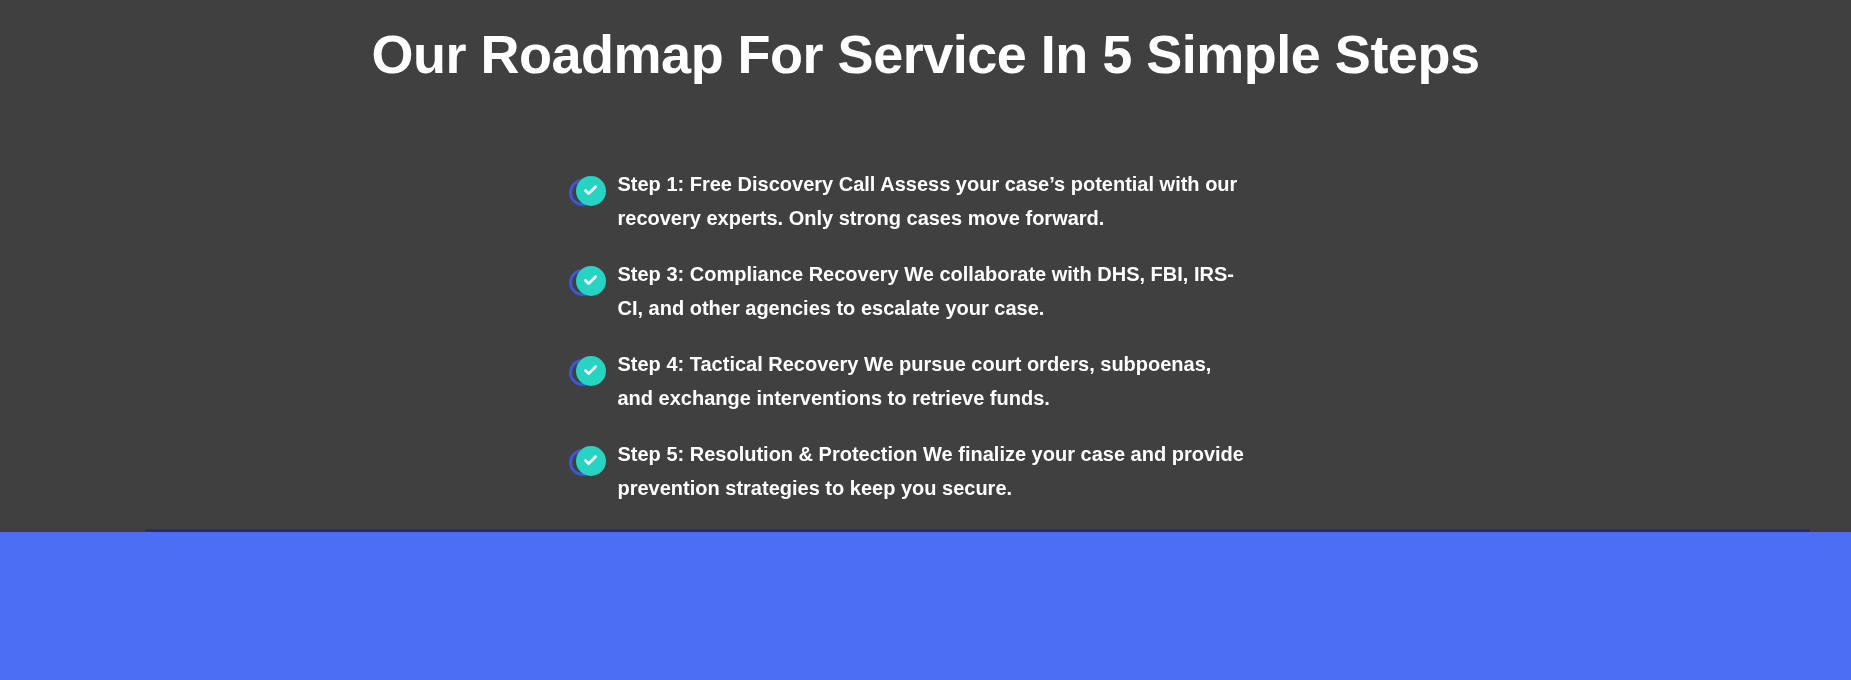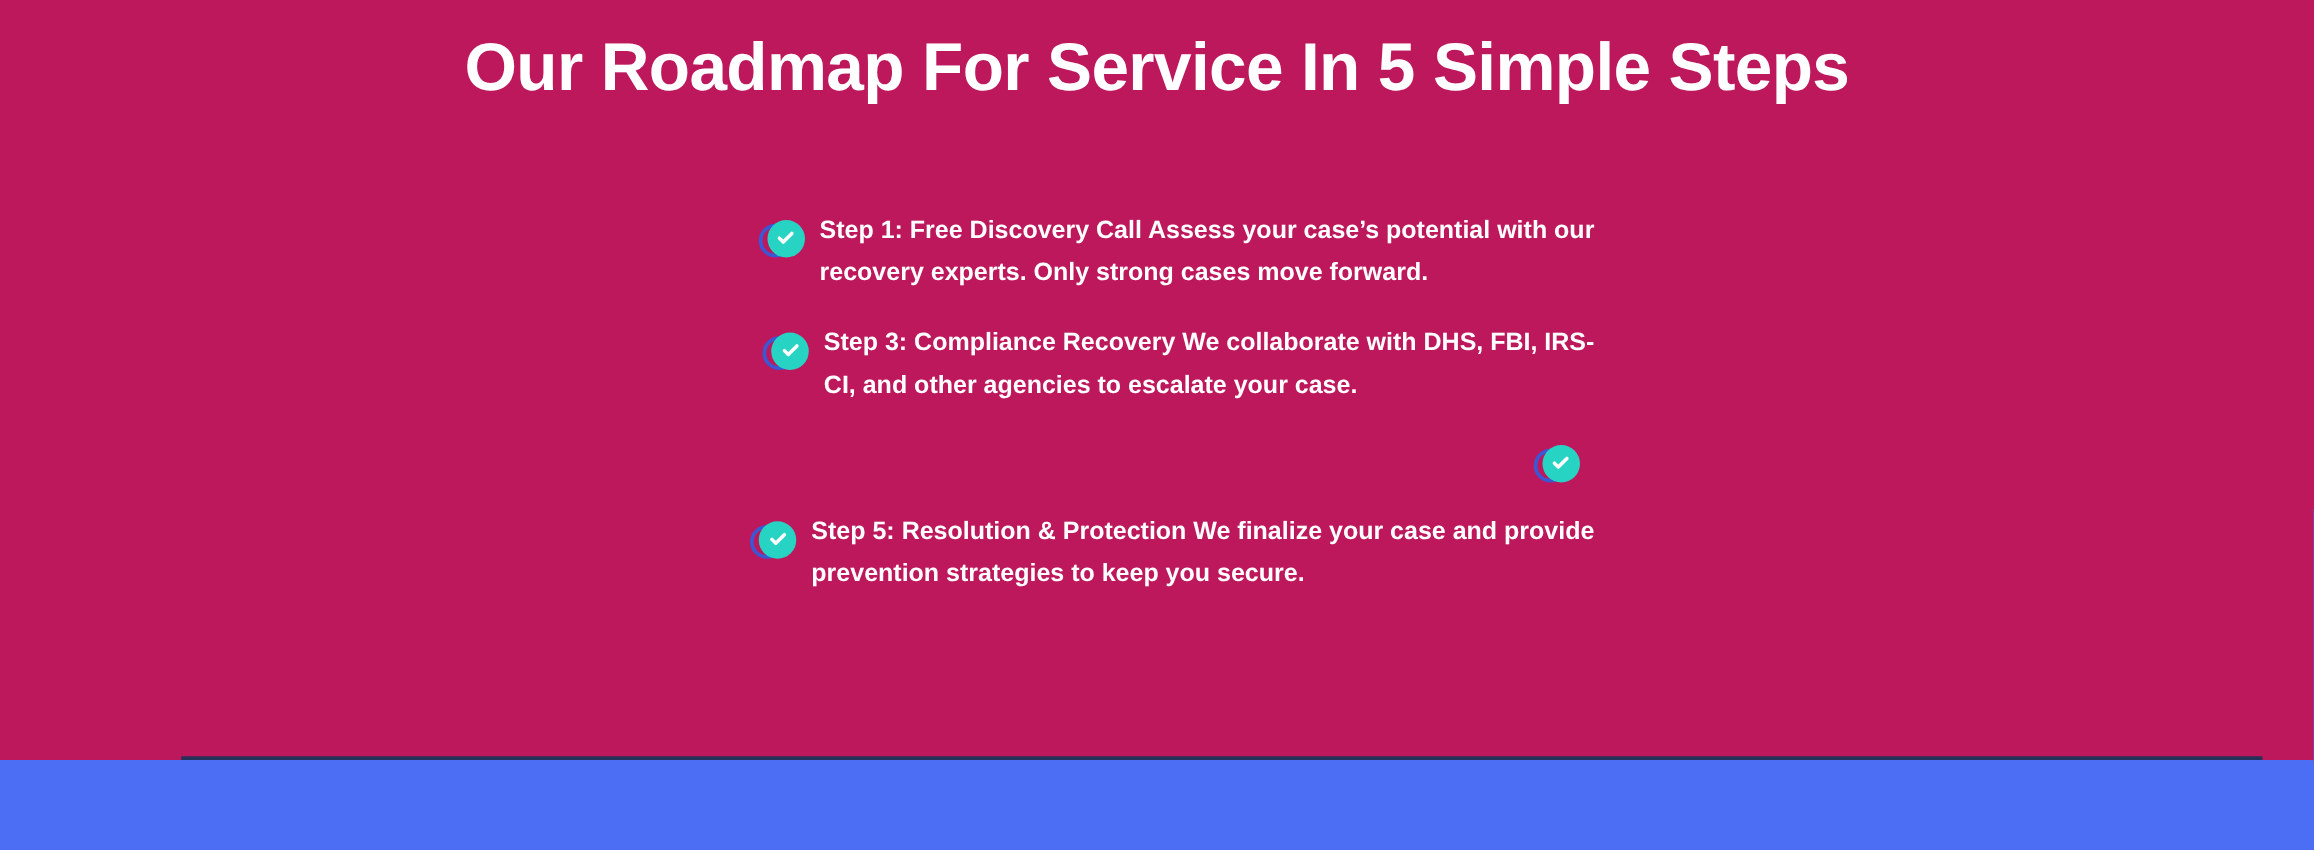--- a/index.html
+++ b/index.html
@@ -3,22 +3,22 @@
 <meta charset="utf-8">
 <style>
   html, body {
     margin: 0;
     padding: 0;
     background: #4b6ef5;
   }
   .canvas {
     position: relative;
     width: 1851px;
-    height: 608px;
-    background: #be185d;
+    height: 532px;
+    background: #404040;
     overflow: hidden;
     font-family: "Liberation Sans", sans-serif;
     color: #ffffff;
   }
   .title {
     margin: 22px 0 0 0;
     text-align: center;
     font-size: 54px;
     line-height: 1.2;
     font-weight: 700;
@@ -26,21 +26,20 @@
     color: #ffffff;
   }
   .steps {
     width: 700px;
     margin: 80px auto 0 auto;
   }
   .step {
     display: flex;
     align-items: flex-start;
     margin-bottom: 22px;
-    justify-content: flex-end;
   }
   .icon-wrap {
     position: relative;
     flex: none;
     width: 30px;
     height: 30px;
     margin-top: 9px;
     margin-right: 12px;
   }
   .ring {
@@ -121,20 +120,22 @@
 
     <div class="step">
       <span class="icon-wrap">
         <span class="ring"></span>
         <span class="circle">
           <svg viewBox="0 0 24 24" fill="none" stroke="#ffffff" stroke-width="4.5" stroke-linecap="round" stroke-linejoin="round">
               <polyline points="20 6 9 17 4 12"></polyline>
             </svg>
         </span>
       </span>
+      <p class="step-text">Step 4: Tactical Recovery We pursue court orders, subpoenas,
+and exchange interventions to retrieve funds.</p>
     </div>
 
     <div class="step">
       <span class="icon-wrap">
         <span class="ring"></span>
         <span class="circle">
           <svg viewBox="0 0 24 24" fill="none" stroke="#ffffff" stroke-width="4.5" stroke-linecap="round" stroke-linejoin="round">
               <polyline points="20 6 9 17 4 12"></polyline>
             </svg>
         </span>

